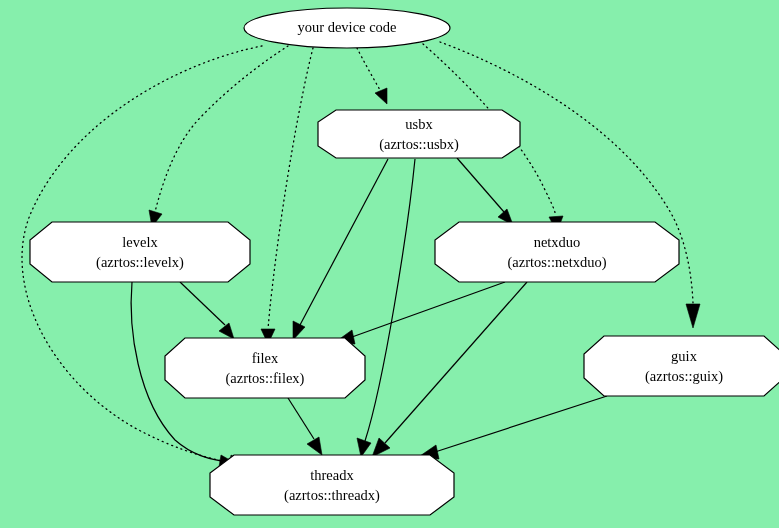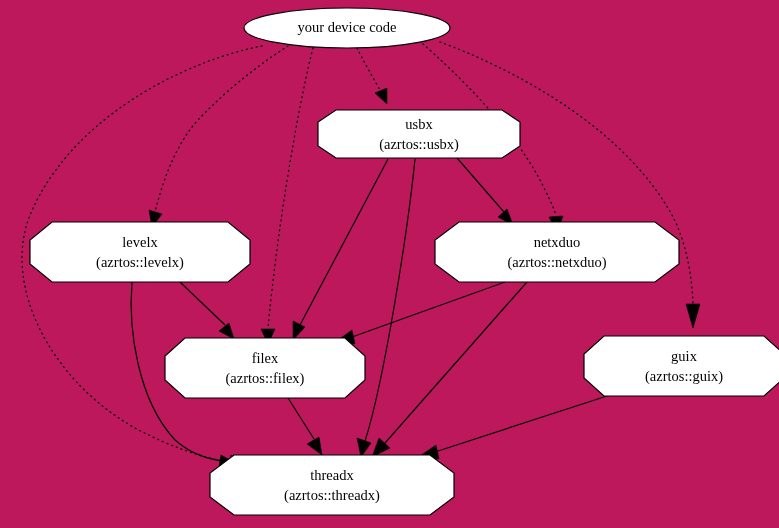--- a/index.html
+++ b/index.html
@@ -4,21 +4,21 @@
 <style>
   html, body {
     margin: 0;
     padding: 0;
     background: #ffffff;
   }
   #canvas {
     position: relative;
     width: 779px;
     height: 528px;
-    background: #be185d;
+    background: #86efac;
     overflow: hidden;
     font-family: "Liberation Serif", "DejaVu Serif", serif;
   }
   #graph-svg {
     position: absolute;
     left: 0;
     top: 0;
     width: 779px;
     height: 528px;
   }

